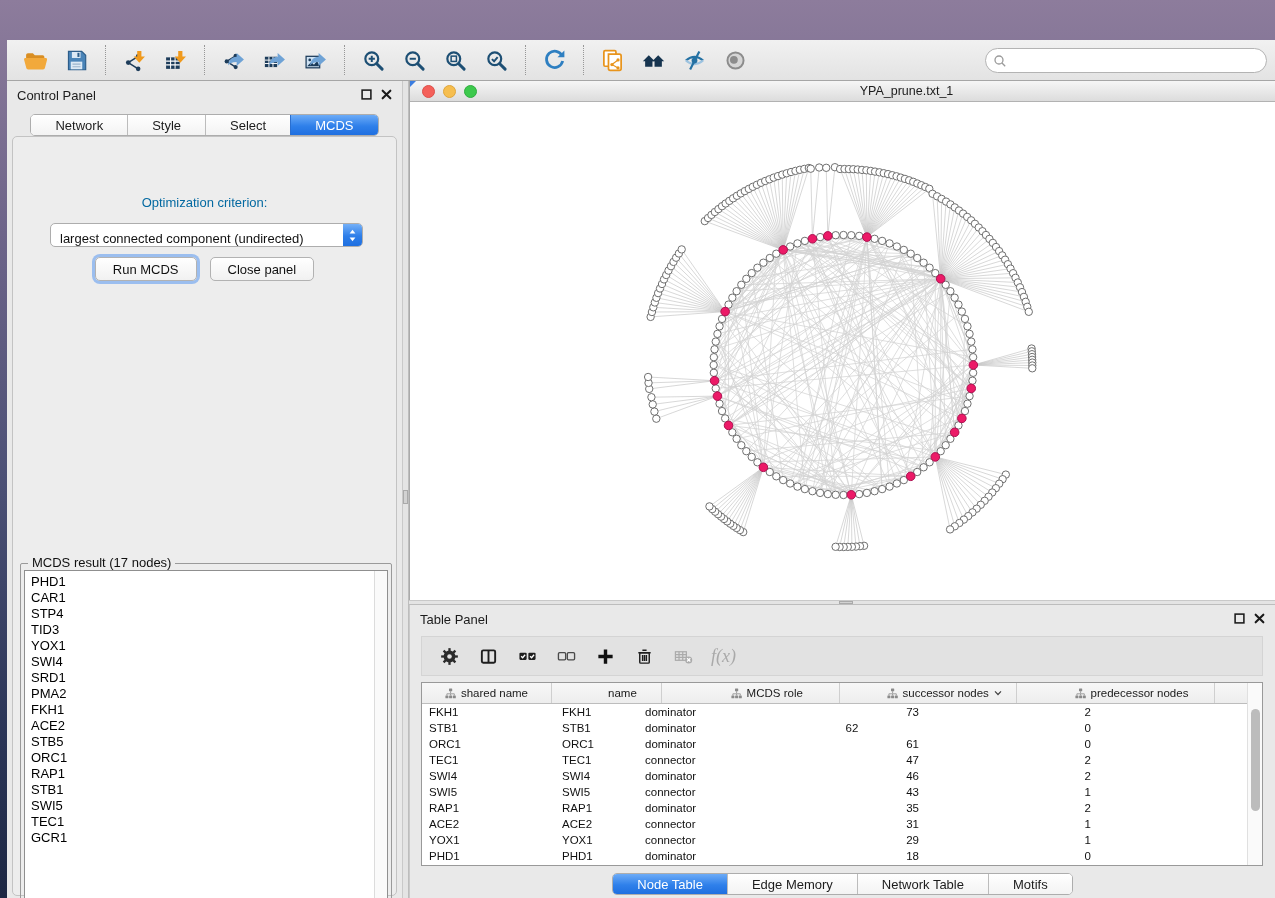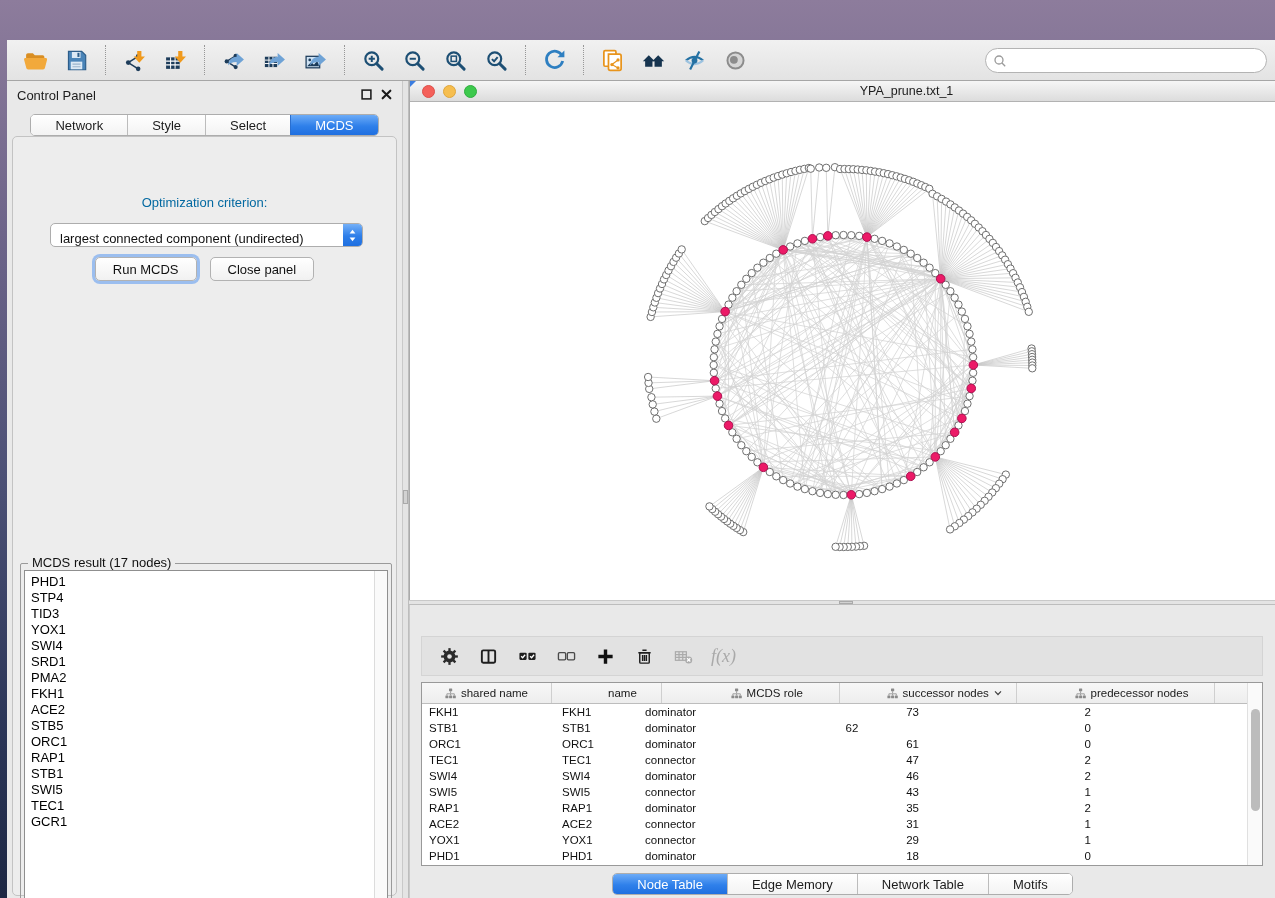--- a/index.html
+++ b/index.html
@@ -357,20 +357,21 @@
       </div>
       <div class="btn-row">
         <button class="push-btn focused">Run MCDS</button>
         <button class="push-btn">Close panel</button>
       </div>
       <div class="mcds-fieldset">
         <span class="mcds-legend">MCDS result (17 nodes)</span>
         <div class="mcds-listwrap">
           <div class="mcds-list" id="mcds-list">
               <div class="mcds-item">PHD1</div>
+              <div class="mcds-item">CAR1</div>
               <div class="mcds-item">STP4</div>
               <div class="mcds-item">TID3</div>
               <div class="mcds-item">YOX1</div>
               <div class="mcds-item">SWI4</div>
               <div class="mcds-item">SRD1</div>
               <div class="mcds-item">PMA2</div>
               <div class="mcds-item">FKH1</div>
               <div class="mcds-item">ACE2</div>
               <div class="mcds-item">STB5</div>
               <div class="mcds-item">ORC1</div>
@@ -1081,20 +1082,35 @@
           </g>
         </svg>
     </div>
   </div>
 
   <div class="hsplit">
       <div class="grip"></div>
     </div>
 
   <div class="table-panel">
+    <div class="tp-header">
+      <span class="panel-title">Table Panel</span>
+      <span class="win-btns">
+        <span class="win-btn">
+            <svg viewBox="0 0 10 10">
+              <rect x="1" y="1" width="8" height="8" fill="none" stroke="#1a1a1a" stroke-width="1.4"></rect>
+            </svg>
+          </span>
+        <span class="win-btn">
+            <svg viewBox="0 0 10 10">
+              <path d="M1.5 1.5l7 7M8.5 1.5l-7 7" stroke="#1a1a1a" stroke-width="1.9" stroke-linecap="round"></path>
+            </svg>
+          </span>
+      </span>
+    </div>
     <div class="tp-toolbar" id="tp-toolbar">
         <div class="tp-btn">
           <span style="display:flex">
             <svg viewBox="0 0 20 20">
               <circle cx="10" cy="10" r="6.2" fill="#2b2b2b"></circle>
               <rect x="8.8" y="1.2" width="2.4" height="4.5" transform="rotate(0 10 10)" fill="#2b2b2b"></rect>
               <rect x="8.8" y="1.2" width="2.4" height="4.5" transform="rotate(45 10 10)" fill="#2b2b2b"></rect>
               <rect x="8.8" y="1.2" width="2.4" height="4.5" transform="rotate(90 10 10)" fill="#2b2b2b"></rect>
               <rect x="8.8" y="1.2" width="2.4" height="4.5" transform="rotate(135 10 10)" fill="#2b2b2b"></rect>
               <rect x="8.8" y="1.2" width="2.4" height="4.5" transform="rotate(180 10 10)" fill="#2b2b2b"></rect>

